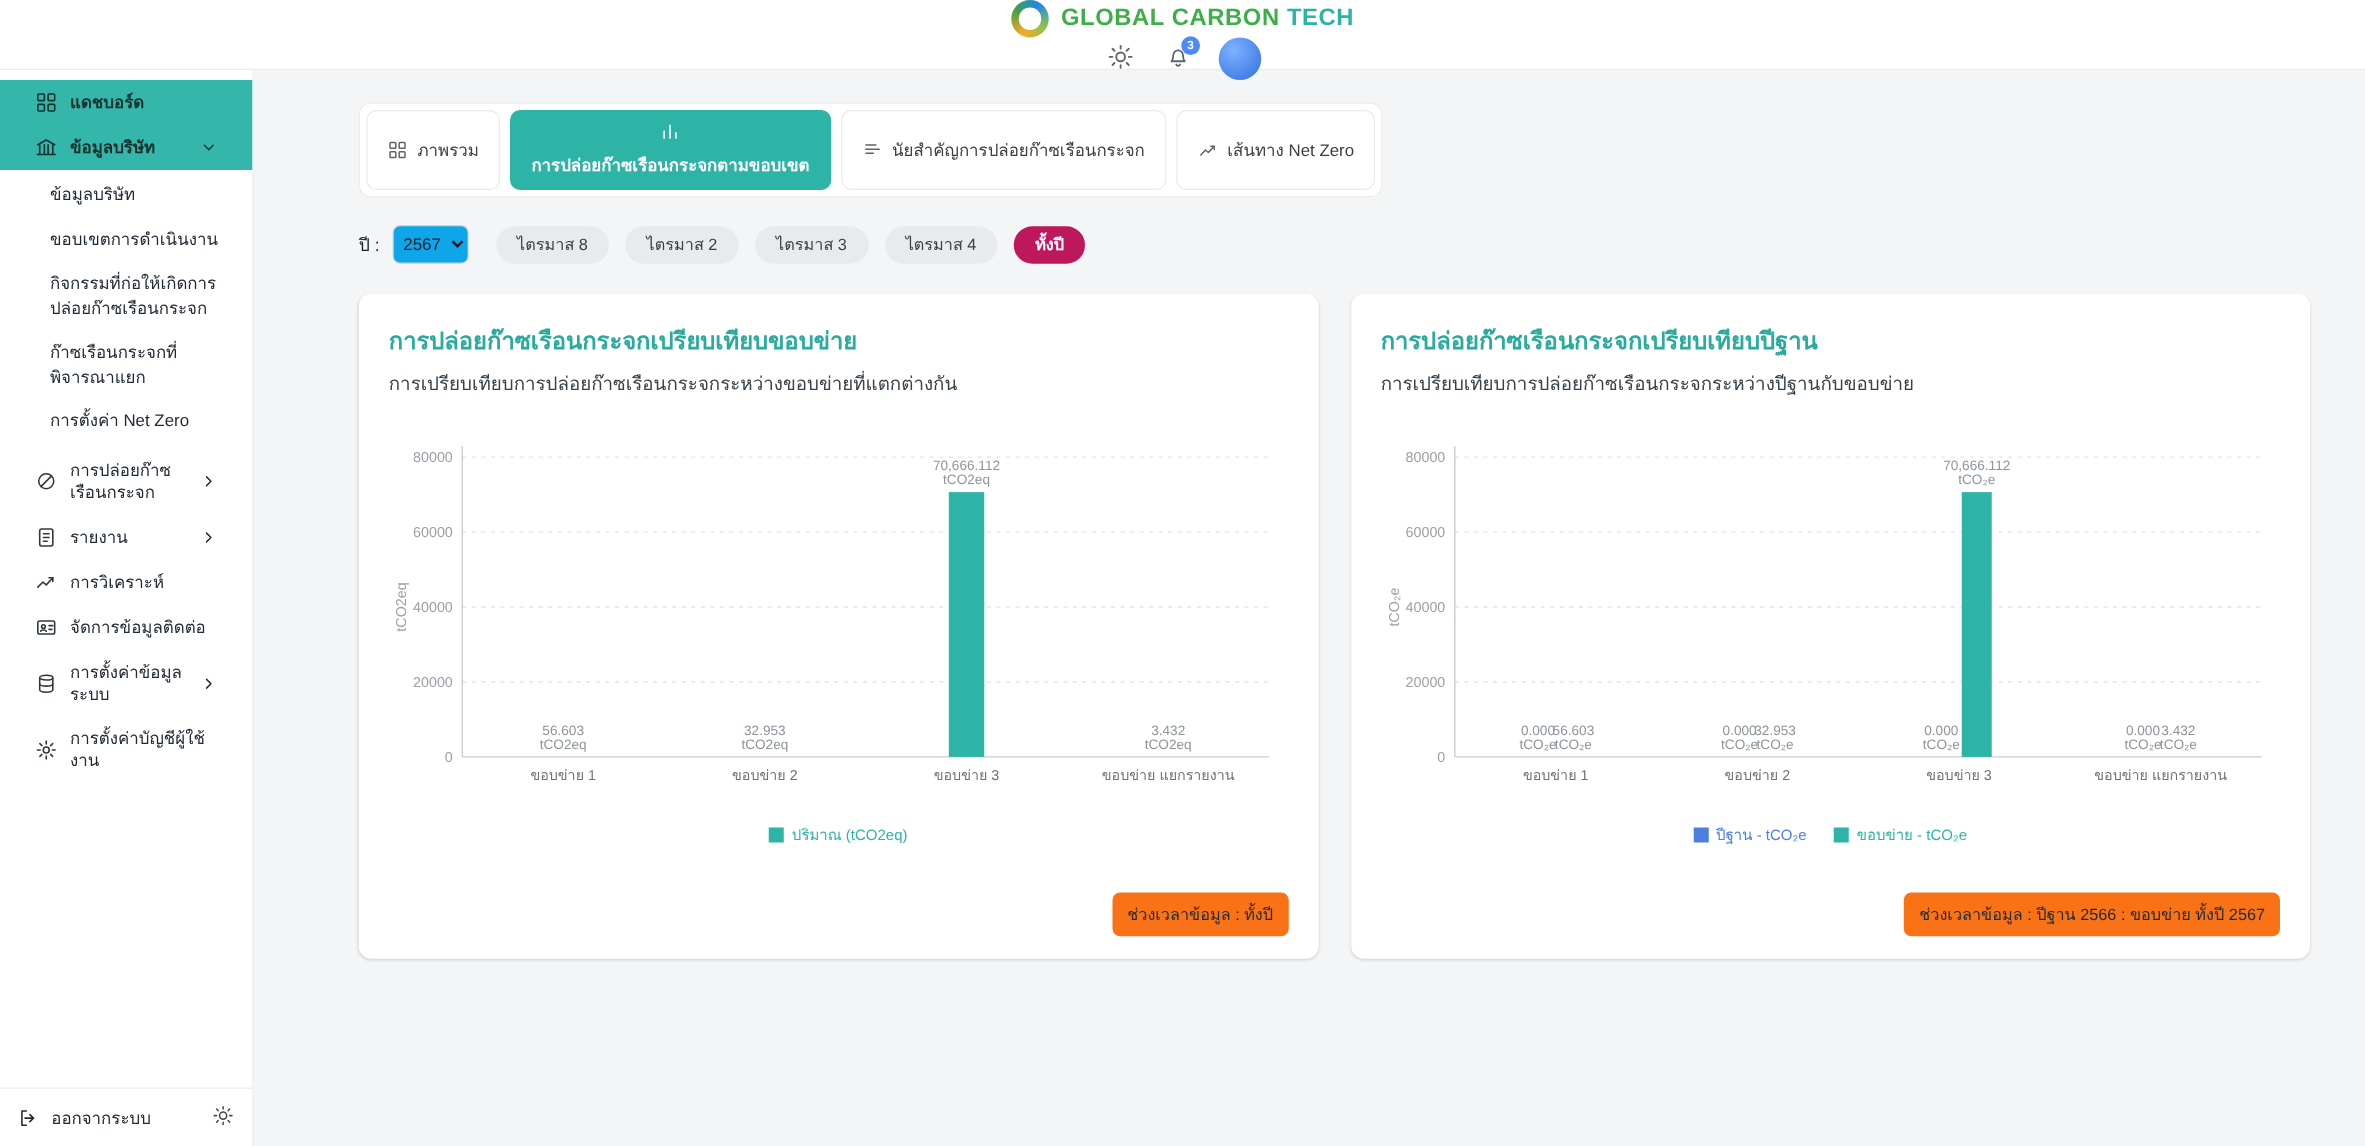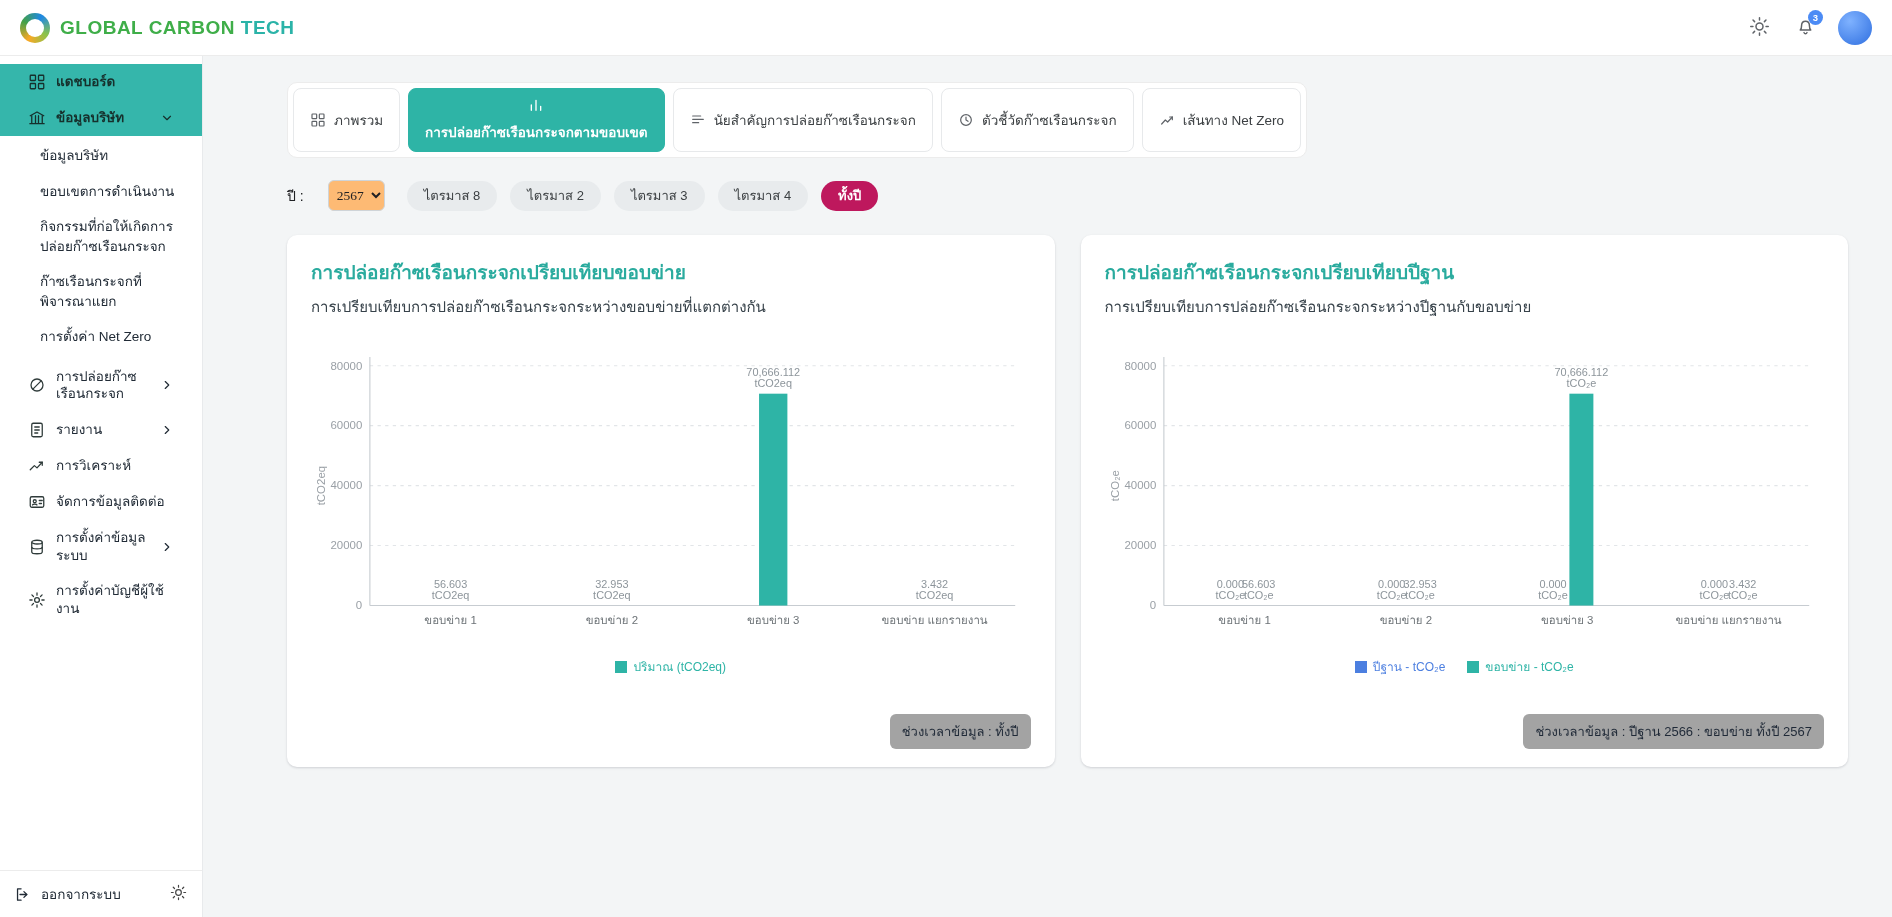--- a/index.html
+++ b/index.html
@@ -3,21 +3,21 @@
 <meta charset="utf-8">
 <style>
   * { box-sizing: border-box; margin: 0; padding: 0; }
   html,body { width:1892px; height:917px; overflow:hidden; }
   body { font-family:"Liberation Sans","DejaVu Sans",sans-serif; background:#f3f5f6; color:#202124; }
   .app { position:relative; width:1892px; height:917px; }
 
   
   .header { position:absolute; top:0; left:0; right:0; height:56px; background:#fff;
             border-bottom:1px solid #ececec; display:flex; align-items:center;
-            justify-content:space-between; padding:0 20px; z-index:3; }
+            justify-content:space-between; padding:0 20px; z-index:3;flex-direction:column; }
   .brand { display:flex; align-items:center; gap:10px; }
   .logo { width:30px; height:30px; border-radius:50%; position:relative;
           background:conic-gradient(from 210deg,#f9a825,#43a047,#1e88e5,#8bc34a,#f9a825); }
   .logo::after { content:''; position:absolute; inset:6px; background:#fff; border-radius:50%; }
   .brand-text { font-size:19px; font-weight:800; letter-spacing:.5px; }
   .brand-green { color:#3fae49; }
   .brand-teal { color:#2bb3a8; }
   .header-actions { display:flex; align-items:center; gap:20px; }
   .icon-btn { background:none; border:none; color:#5f6368; width:26px; height:26px;
               cursor:pointer; position:relative; padding:0; }
@@ -57,41 +57,41 @@
             border:1px solid #ececec; }
   .tab { display:flex; align-items:center; gap:8px; padding:8px 16px; border-radius:8px;
          background:#fff; border:1px solid #e7e9eb; font-size:13.5px; color:#3c4043;
          cursor:pointer; font-family:inherit; white-space:nowrap; }
   .tab .ic { width:16px; height:16px; color:#5f6368; flex:none; }
   .tab.active { background:#2eb4a6; border-color:#2eb4a6; color:#fff; font-weight:600;flex-direction:column; }
   .tab.active .ic { color:#fff; }
 
   .filters { display:flex; align-items:center; margin-top:22px; font-size:14px; }
   .year-label { color:#202124; }
-  .year-select { height:31px; margin-left:24px; padding:0 4px; border:1px solid #cfd4d8;
-                 border-radius:6px; background:#fdba74; font-size:13.5px; color:#202124;
-                 font-family:Liberation Serif, serif; cursor:pointer; }
+  .year-select { height:31px; margin-left:10px; padding:0 4px; border:1px solid #cfd4d8;
+                 border-radius:6px; background:#0ea5e9; font-size:13.5px; color:#202124;
+                 font-family:Liberation Sans, sans-serif; cursor:pointer; }
   .chips { display:flex; gap:13px; margin-left:22px; }
   .chip { height:30px; padding:0 17px; border-radius:15px; border:none; background:#e8ebed;
           color:#3c4043; font-size:13px; cursor:pointer; font-family:inherit; }
   .chip.active { background:#be185d; color:#fff; font-weight:700; }
 
   .cards { display:flex; gap:26px; margin-top:24px; }
   .card { flex:1; background:#fff; border-radius:10px; height:532px; padding:22px 24px 18px;
           display:flex; flex-direction:column;
           box-shadow:0 1px 2px rgba(16,24,40,.06), 0 1px 3px rgba(16,24,40,.10); }
   .card-title { color:#2aab9e; font-size:19px; font-weight:600; margin-bottom:8px; }
   .card-sub { font-size:15px; color:#37424a; margin-bottom:14px; }
   .chart { width:100%; }
   .chart svg text { font-family:"Liberation Sans","DejaVu Sans",sans-serif; }
   .legend { display:flex; justify-content:center; align-items:center; gap:22px; font-size:12px; margin-top:2px; }
   .legend-item { display:flex; align-items:center; gap:6px; }
   .legend-swatch { width:12px; height:12px; display:inline-block; }
   .card-footer { margin-top:auto; display:flex; justify-content:flex-end; }
-  .range-pill { background:#a3a3a3; border-radius:6px; padding:7px 12px; font-size:13px; color:#1f2937; }
+  .range-pill { background:#f97316; border-radius:6px; padding:7px 12px; font-size:13px; color:#1f2937; }
 </style>
 </head>
 <body>
 
 <div class="app">
 
   <header class="header">
     <div class="brand">
       <span class="logo"></span>
       <span class="brand-text">
@@ -246,27 +246,20 @@
         <svg class="ic" viewBox="0 0 24 24" fill="none" stroke="currentColor" stroke-width="2" stroke-linecap="round">
           <path d="M5 20v-8M12 20V5M19 20v-6"></path>
         </svg>
         <span>การปล่อยก๊าซเรือนกระจกตามขอบเขต</span>
       </button>
       <button class="tab">
         <svg class="ic" viewBox="0 0 24 24" fill="none" stroke="currentColor" stroke-width="1.8" stroke-linecap="round">
           <path d="M4 6h12M4 11h16M4 16h9"></path>
         </svg>
         <span>นัยสำคัญการปล่อยก๊าซเรือนกระจก</span>
-      </button>
-      <button class="tab">
-        <svg class="ic" viewBox="0 0 24 24" fill="none" stroke="currentColor" stroke-width="1.8" stroke-linecap="round">
-          <circle cx="12" cy="12" r="8"></circle>
-            <path d="M12 7.5V12l3 2"></path>
-        </svg>
-        <span>ตัวชี้วัดก๊าซเรือนกระจก</span>
       </button>
       <button class="tab">
         <svg class="ic" viewBox="0 0 24 24" fill="none" stroke="currentColor" stroke-width="1.8" stroke-linecap="round" stroke-linejoin="round">
           <path d="M4 18l5.5-6 3.5 3 7-7.5"></path>
             <path d="M16 7.5h4v4"></path>
         </svg>
         <span>เส้นทาง Net Zero</span>
       </button>
     </div>
 

